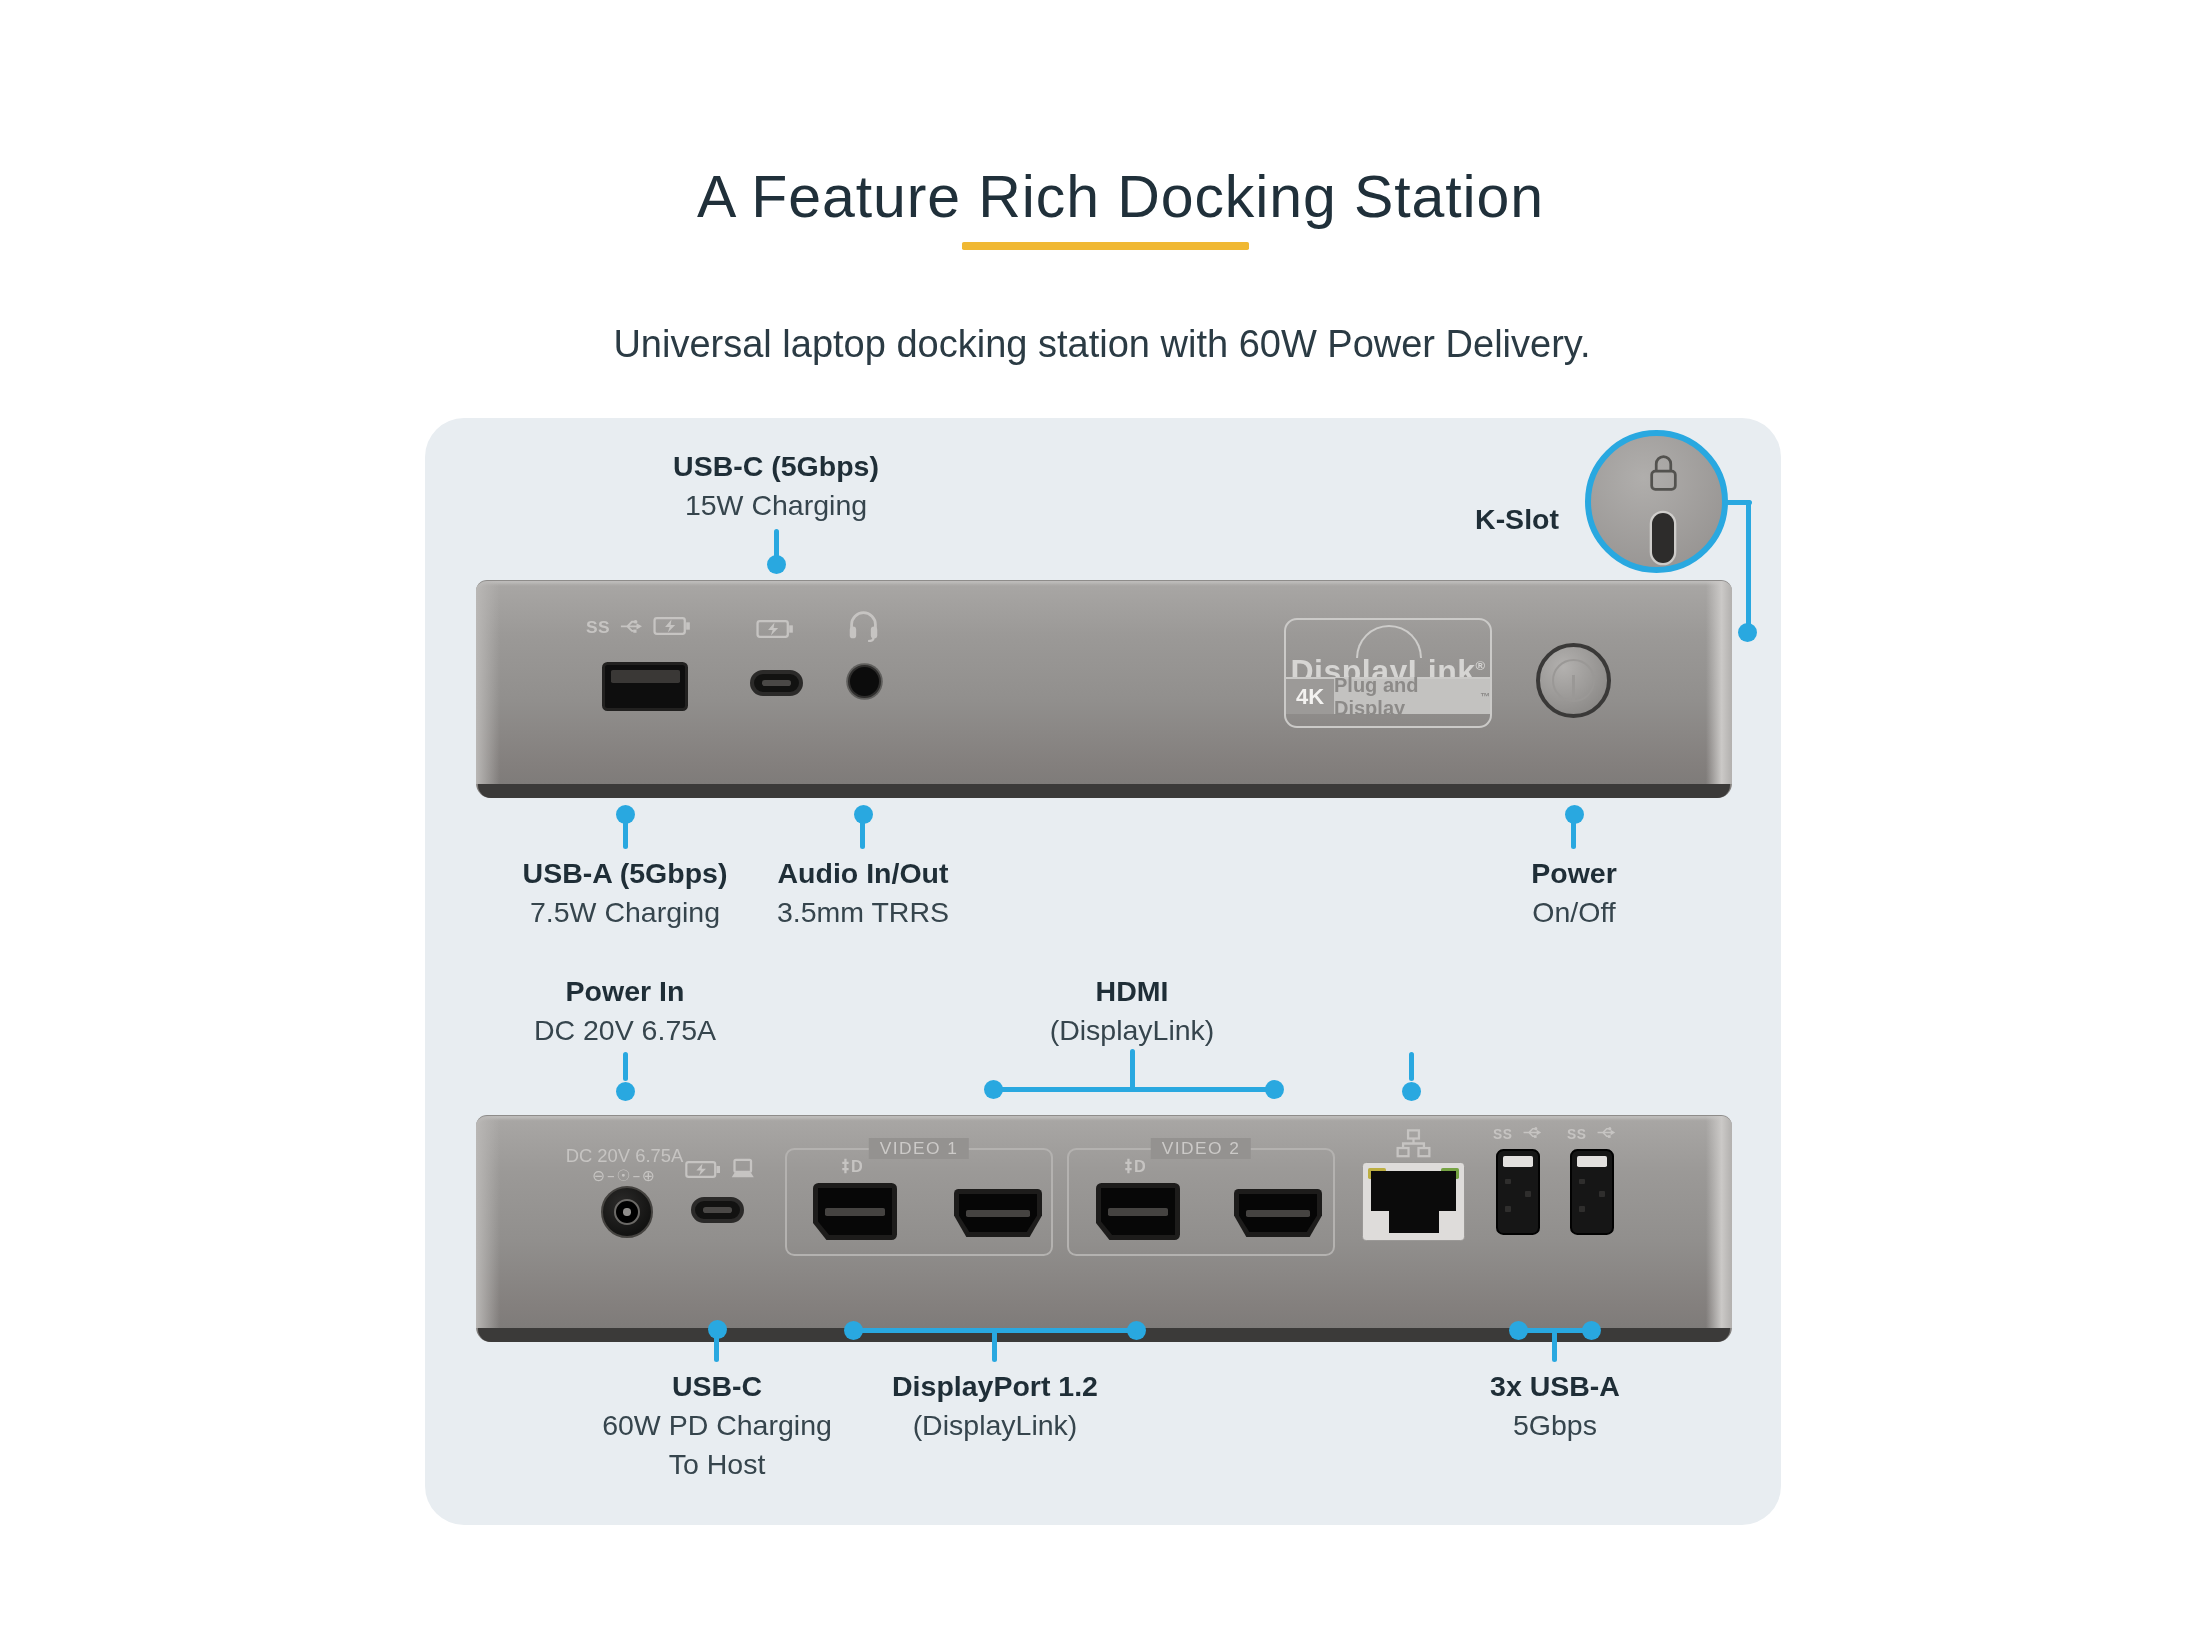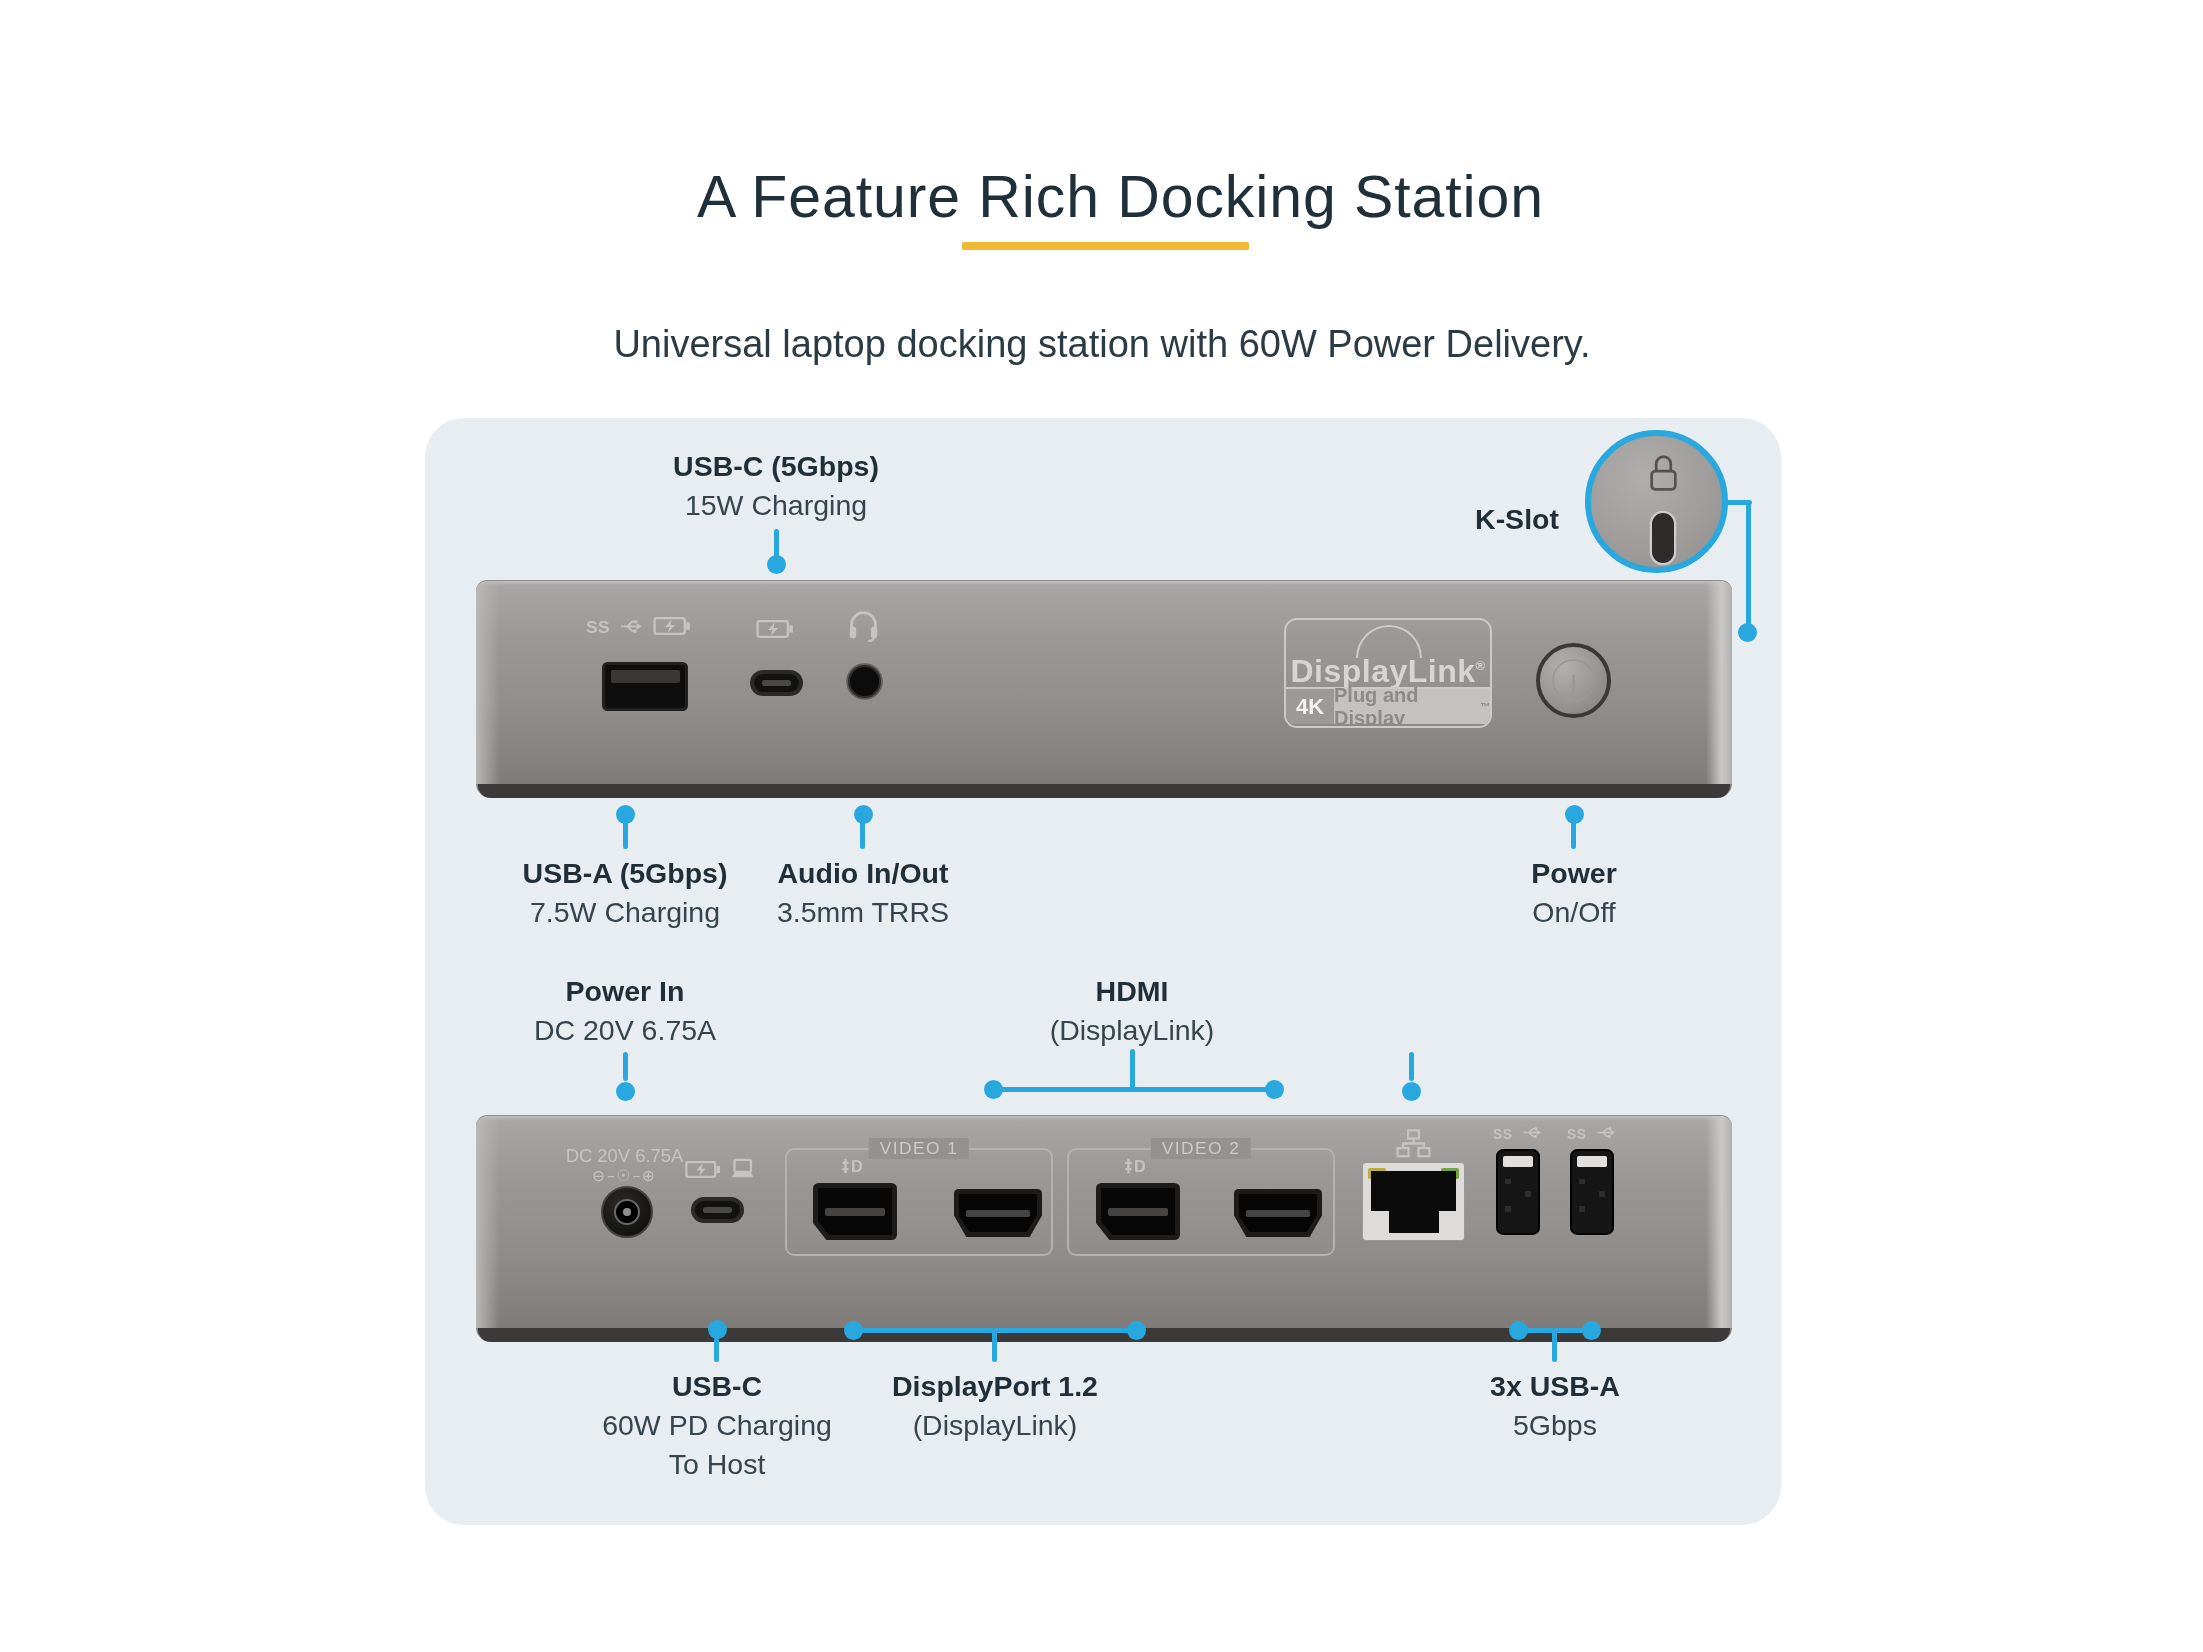--- a/index.html
+++ b/index.html
@@ -64,21 +64,21 @@
            border-radius:50%;background:#000;}
   .dc-pin{position:absolute;left:50%;top:50%;width:7.3px;height:7.3px;margin:-3.7px 0 0 -3.7px;background:#8f8d8b;border-radius:50%;}
 
   
   .dl-badge{border:2.8px solid #cbcac8;border-radius:13px;box-sizing:border-box;overflow:hidden;}
   .dl-arc{position:absolute;left:70px;top:4.6px;width:66px;height:33px;border:2.8px solid #cdccca;
           border-bottom:none;border-radius:66px 66px 0 0;box-sizing:border-box;}
   .dl-brand{position:absolute;left:0;right:0;top:33px;text-align:center;font-size:32px;font-weight:bold;
           color:#d6d5d3;letter-spacing:0.5px;}
   .dl-brand sup{font-size:13px;}
-  .dl-bar{position:absolute;left:0;right:0;bottom:2px;height:35px;display:flex;border-top:2.8px solid #cbcac8;}
+  .dl-bar{position:absolute;left:0;right:0;bottom:12px;height:35px;display:flex;border-top:2.8px solid #cbcac8;}
   .dl-4k{width:48px;background:#9c9a98;color:#f3f2f0;font-weight:bold;font-size:22px;
           display:flex;align-items:center;justify-content:center;}
   .dl-tag{flex:1;background:#c3c2c0;color:#8c8a88;font-weight:bold;font-size:20px;
           display:flex;align-items:center;justify-content:space-between;}
   .dl-tag sup{font-size:10px;}
 
   
   .pwr-btn{border-radius:50%;border:4.6px solid #3a3938;box-sizing:border-box;
            background:radial-gradient(circle at 35% 30%,#b3b1af,#8e8c8a 75%);}
   .pwr-ring{position:absolute;left:12px;top:12px;right:12px;bottom:12px;border:2.8px solid #9a9896;border-radius:50%;}

